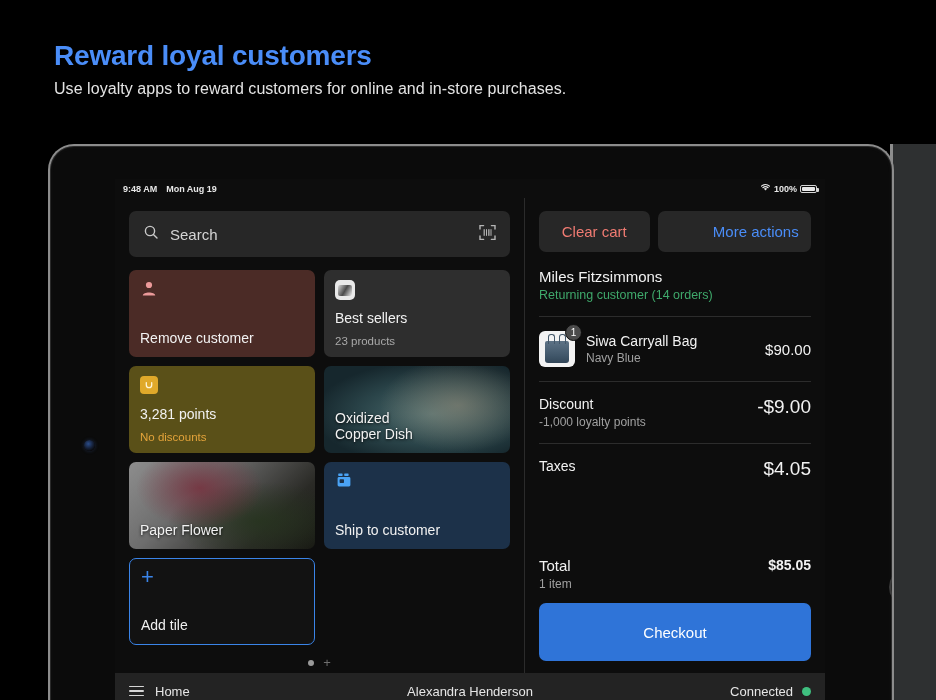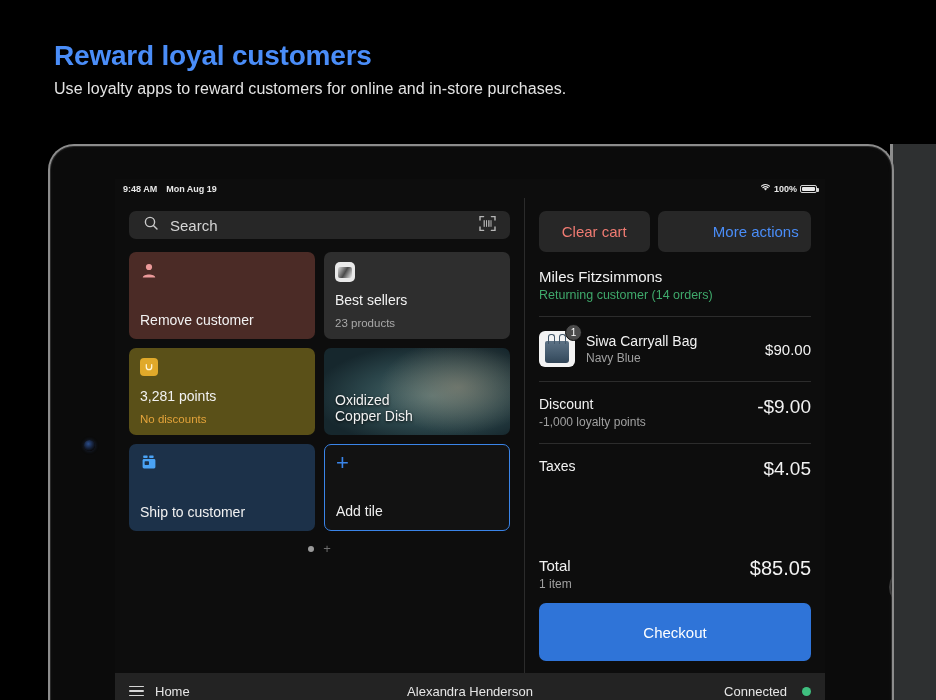--- a/index.html
+++ b/index.html
@@ -101,21 +101,21 @@
     padding: 13px 14px 0 14px;
     display: flex; flex-direction: column;
   }
   .right-pane {
     flex: 1; padding: 13px 14px 12px 14px;
     display: flex; flex-direction: column;
   }
 
   
   .searchbar {
-    height: 28px; background: #272727; border-radius: 7px;
+    height: 46px; background: #272727; border-radius: 7px;
     display: flex; align-items: center; gap: 11px;
     padding: 0 14px; color: #b9b9b9;
   }
   .searchbar .s-text { font-size: 15px; color: #d5d5d5; flex: 1; }
   .scan-ico { opacity: .85; }
 
   
   .tiles {
     margin-top: 13px;
     display: grid;
@@ -221,39 +221,39 @@
   .li-price { font-size: 15px; color: #f2f2f2; }
 
   .row { display: flex; align-items: flex-start; justify-content: space-between; }
   .row .r-label { font-size: 14px; color: #f2f2f2; }
   .row .r-sub { font-size: 12px; color: #a0a0a0; margin-top: 3px; }
   .row .r-val { font-size: 19px; color: #f2f2f2; }
   .spacer { flex: 1; }
 
   .total-row { margin-bottom: 12px; }
   .total-row .r-label { font-size: 15px; }
-  .total-row .r-val { font-size: 20px; }
+  .total-row .r-val { font-size: 14px; font-weight: bold; }
 
   .checkout {
     height: 58px; width: 100%; border: none; border-radius: 7px;
     background: #2f74d8; color: #fff; font-size: 15px;
     font-family: inherit; cursor: pointer;
   }
 
   
   .bottomnav {
     height: 36px; flex: 0 0 36px;
     background: #232323;
     display: flex; align-items: center;
     padding: 0 14px;
     font-size: 13px; color: #e6e6e6;
   }
   .nav-left { display: flex; align-items: center; gap: 11px; width: 33%; }
   .nav-mid { width: 34%; text-align: center; }
-  .nav-right { width: 33%; display: flex; align-items: center; justify-content: flex-end; gap: 15px; }
+  .nav-right { width: 33%; display: flex; align-items: center; justify-content: flex-end; gap: 9px; }
   .hamb { display: flex; flex-direction: column; gap: 3px; }
   .hamb span { display: block; width: 15px; height: 1.6px; background: #d6d6d6; border-radius: 1px; }
   .conn-dot { width: 9px; height: 9px; border-radius: 50%; background: #3fbf7f; }
 </style>
 </head>
 <body>
 
 <div class="page">
 
   <div class="headline-wrap">
@@ -351,20 +351,26 @@
               </div>
 
               <div class="tile product-a">
                 <span></span>
                 <div>
                   <div class="t-title shadowed" style="white-space:pre-line">Oxidized
 Copper Dish</div>
                 </div>
               </div>
 
+              <div class="tile product-b">
+                <span></span>
+                <div>
+                  <div class="t-title shadowed">Paper Flower</div>
+                </div>
+              </div>
 
               <div class="tile ship">
                 <span class="tile-icon">
                   <svg width="18" height="18" viewBox="0 0 18 18">
                     <rect x="3.2" y="1.4" width="4.4" height="2.6" rx="0.7" fill="#4aa3f5"></rect>
                     <rect x="9.2" y="1.4" width="4.4" height="2.6" rx="0.7" fill="#4aa3f5"></rect>
                     <rect x="2.6" y="5.1" width="12.8" height="9.4" rx="1.4" fill="#4aa3f5"></rect>
                     <rect x="4.6" y="7.2" width="4.4" height="3.8" rx="0.7" fill="#1c3149"></rect>
                   </svg>
                 </span>

